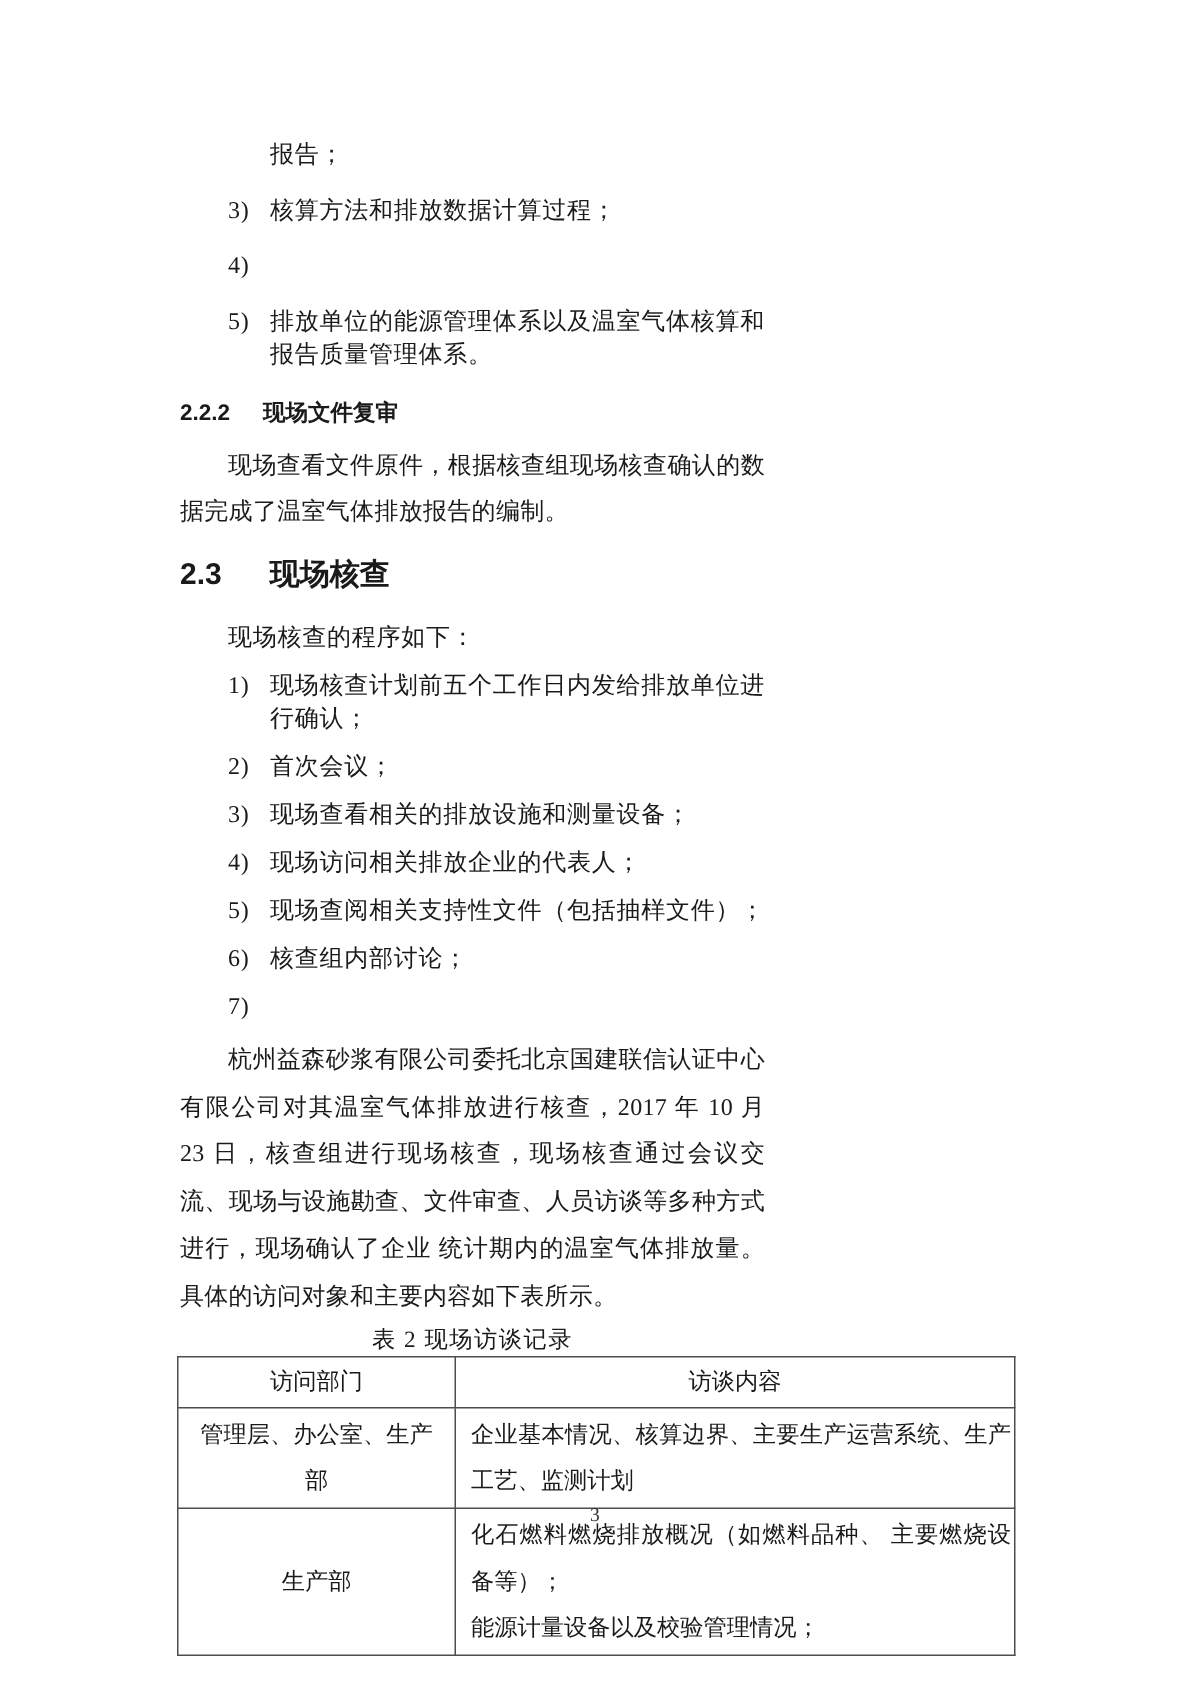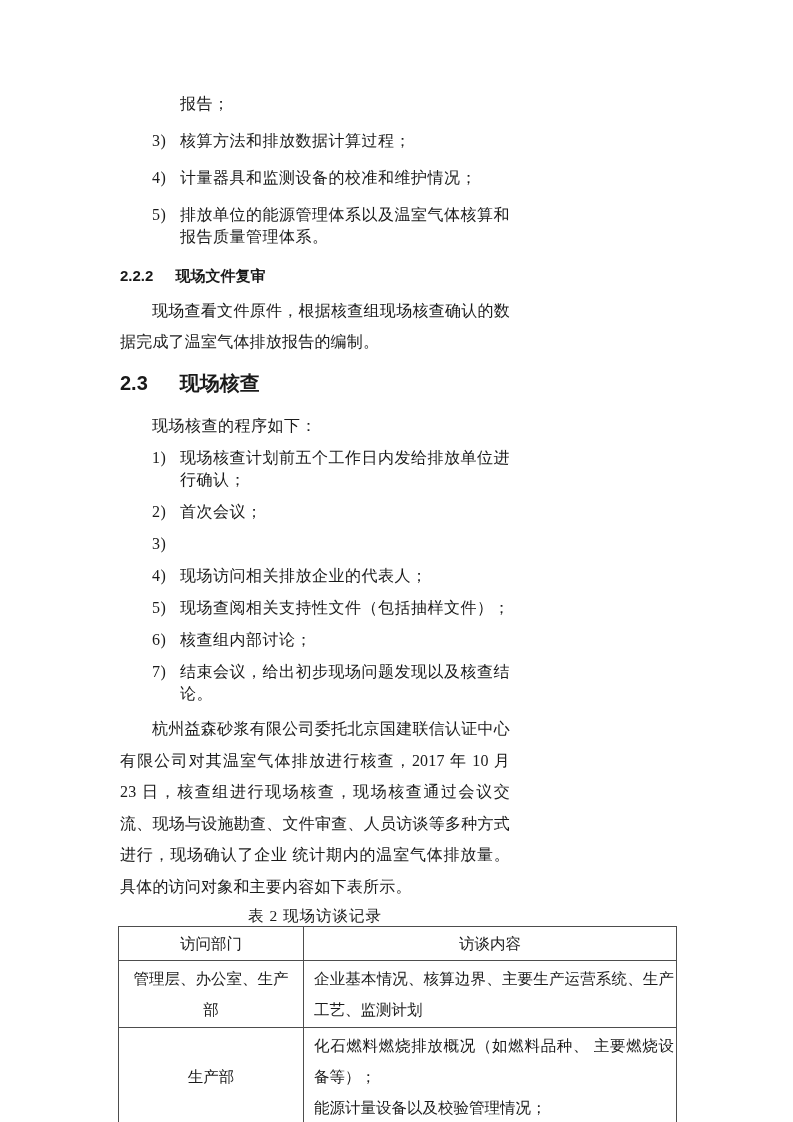--- a/index.html
+++ b/index.html
@@ -99,21 +99,20 @@
 
   <div class="hang-line">报告；</div>
 
   <div class="list-a">
     <div class="num-item">
       <span class="num">3)</span>
       <span class="txt">核算方法和排放数据计算过程；</span>
     </div>
     <div class="num-item">
       <span class="num">4)</span>
-      <span class="txt">计量器具和监测设备的校准和维护情况；</span>
     </div>
     <div class="num-item">
       <span class="num">5)</span>
       <span class="txt">排放单位的能源管理体系以及温室气体核算和报告质量管理体系。</span>
     </div>
   </div>
 
   <div class="h3-heading">
     <span class="h-num">2.2.2</span><span>现场文件复审</span>
   </div>
@@ -130,36 +129,36 @@
     <div class="num-item">
       <span class="num">1)</span>
       <span class="txt">现场核查计划前五个工作日内发给排放单位进行确认；</span>
     </div>
     <div class="num-item">
       <span class="num">2)</span>
       <span class="txt">首次会议；</span>
     </div>
     <div class="num-item">
       <span class="num">3)</span>
+      <span class="txt">现场查看相关的排放设施和测量设备；</span>
     </div>
     <div class="num-item">
       <span class="num">4)</span>
       <span class="txt">现场访问相关排放企业的代表人；</span>
     </div>
     <div class="num-item">
       <span class="num">5)</span>
       <span class="txt">现场查阅相关支持性文件（包括抽样文件）；</span>
     </div>
     <div class="num-item">
       <span class="num">6)</span>
       <span class="txt">核查组内部讨论；</span>
     </div>
     <div class="num-item">
       <span class="num">7)</span>
-      <span class="txt">结束会议，给出初步现场问题发现以及核查结论。</span>
     </div>
   </div>
 
   <div class="body-para long-para">杭州益森砂浆有限公司委托北京国建联信认证中心有限公司对其温室气体排放进行核查，2017 年 10 月 23 日，核查组进行现场核查，现场核查通过会议交流、现场与设施勘查、文件审查、人员访谈等多种方式进行，现场确认了企业 统计期内的温室气体排放量。具体的访问对象和主要内容如下表所示。</div>
 
   <div class="tbl-caption">表 2  现场访谈记录</div>
 
   <table class="interview">
     <colgroup>
         <col class="col-dept">

